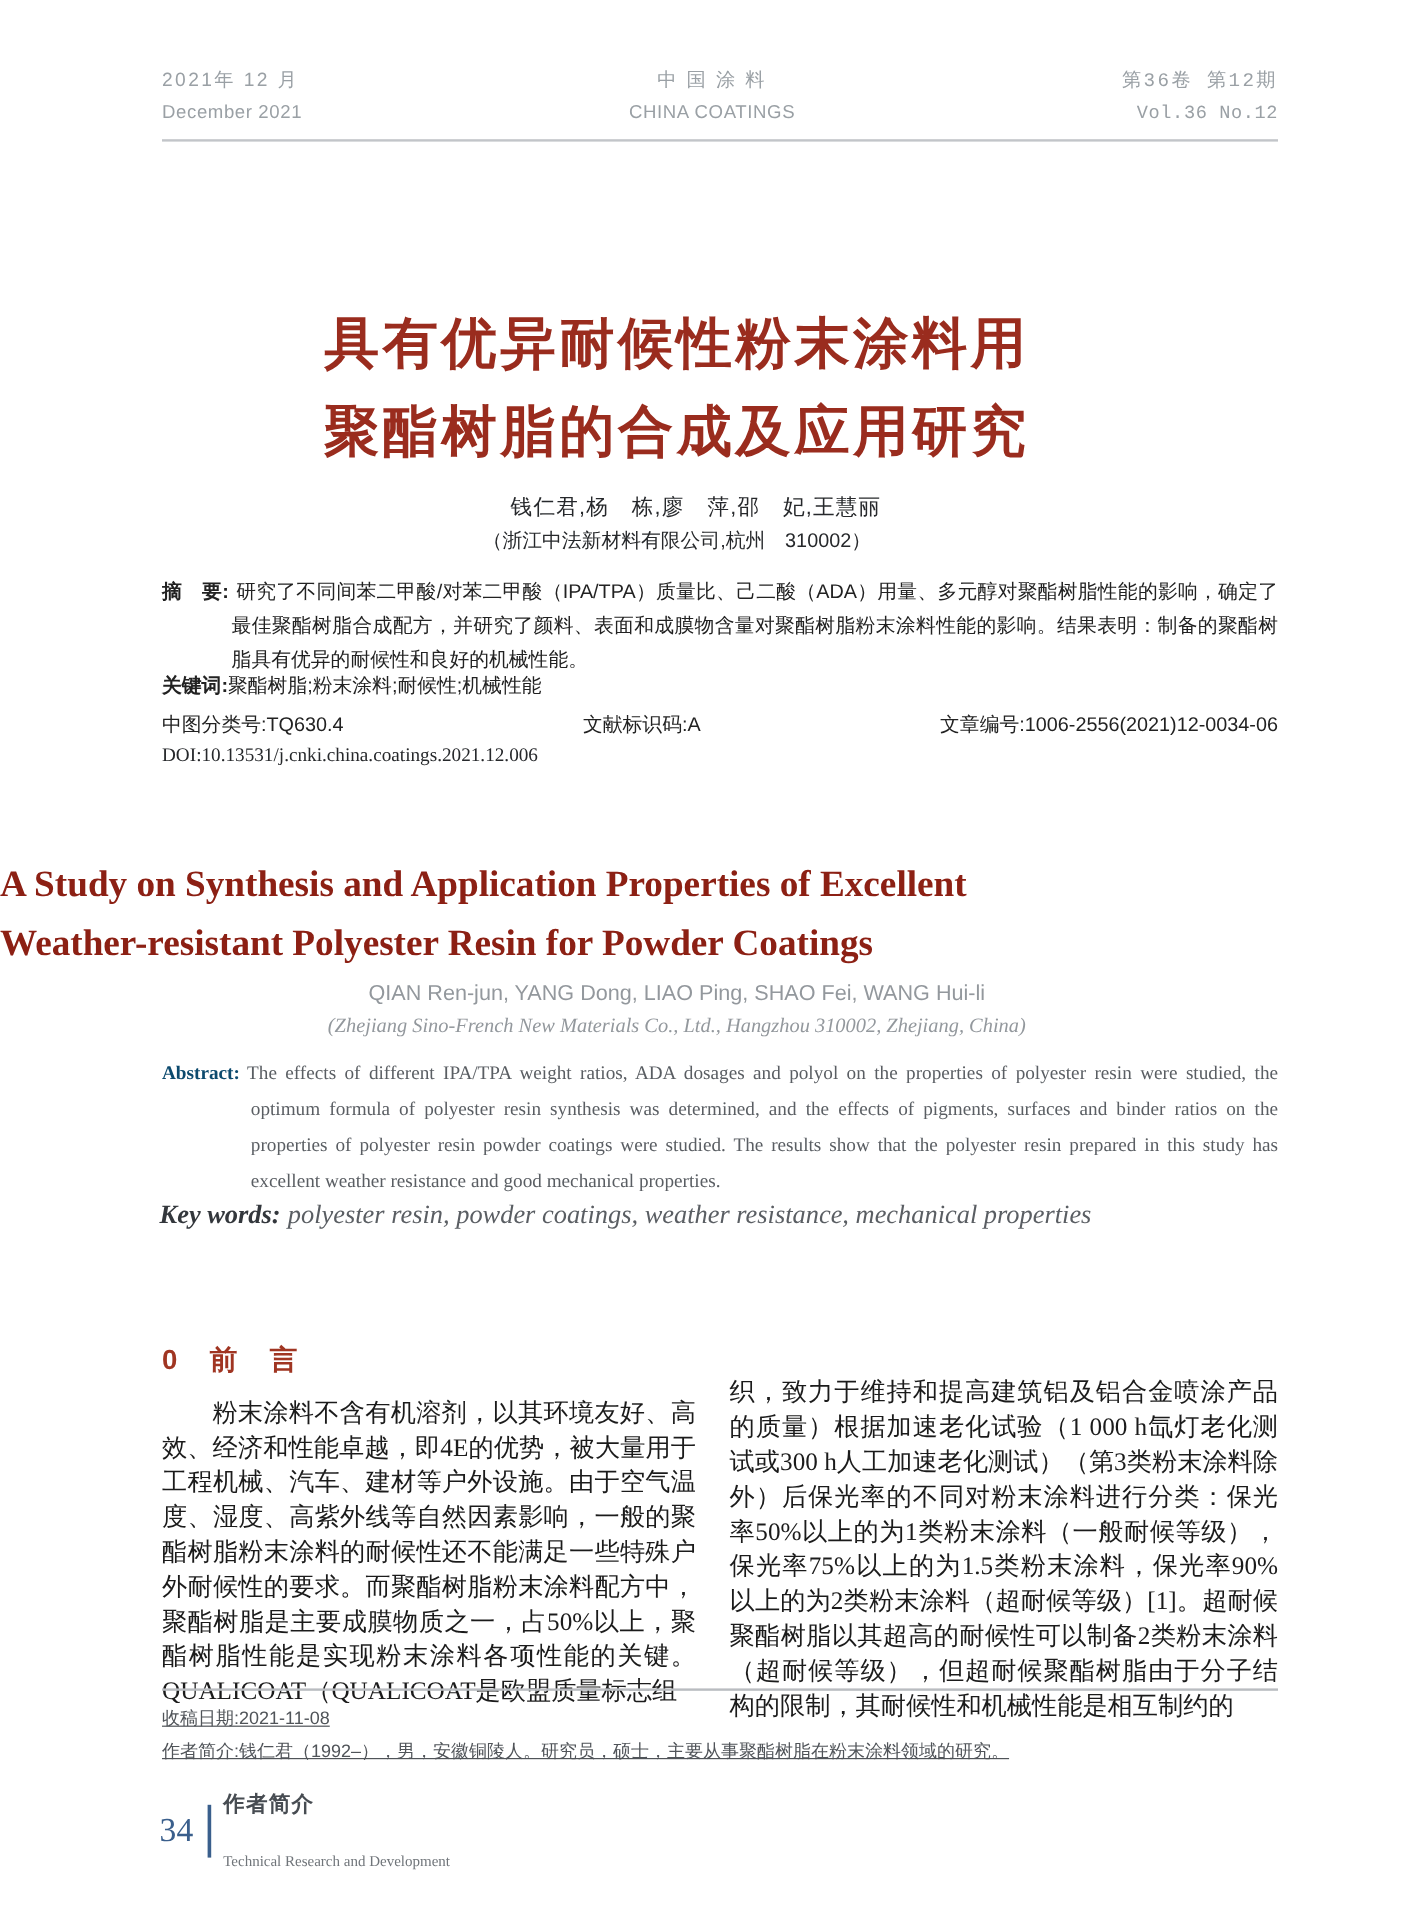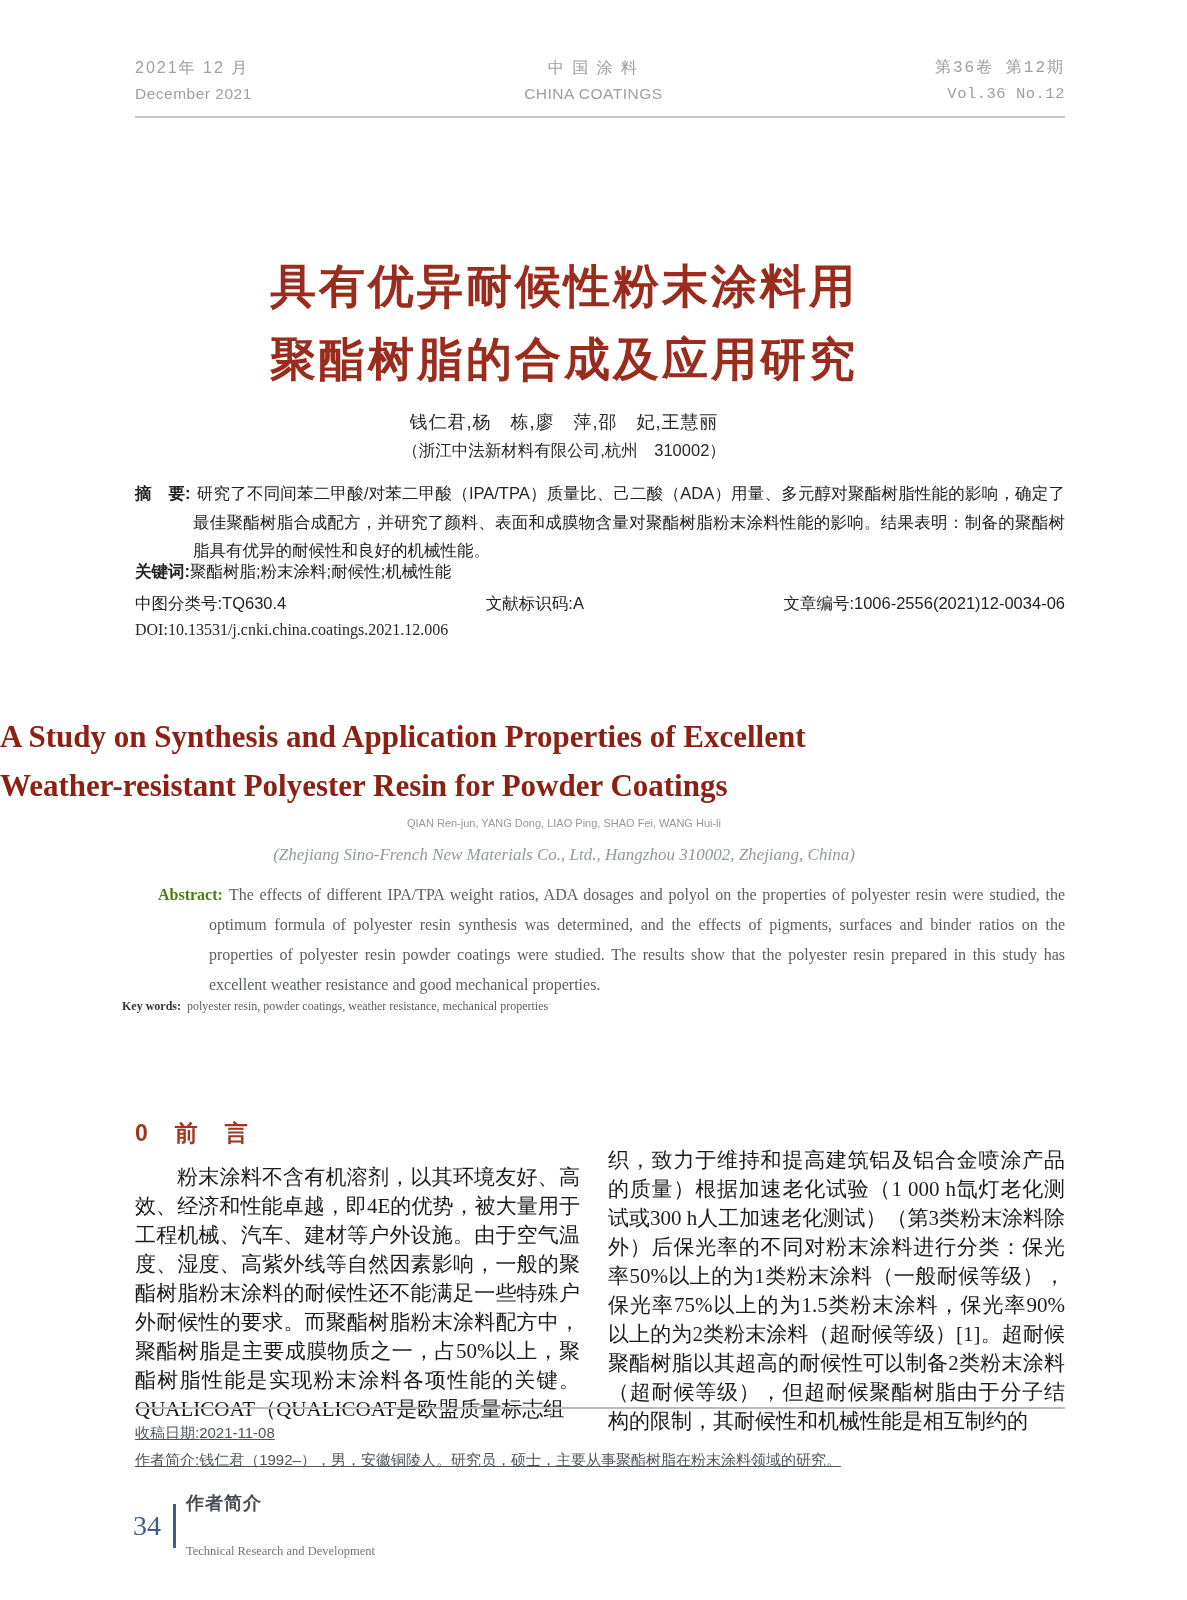--- a/index.html
+++ b/index.html
@@ -30,21 +30,21 @@
   }
 
   
   .title-zh {
     position: absolute; top: 250px; left: 0; width: 100%;
     text-align: center;
     font-size: 46px; font-weight: bold; line-height: 73px;
     color: #9a2c1e; letter-spacing: 3px;
   }
   .authors-zh {
-    position: absolute; top: 410px; left: 0; width: 100%;
+    position: absolute; top: 410px; left: 16px; width: 100%;
     text-align: center; font-size: 18px; color: #26282b; letter-spacing: 1px;
   }
   .affil-zh {
     position: absolute; top: 440px; left: 0; width: 100%;
     text-align: center; font-size: 16.5px; color: #26282b;
   }
 
   
   .abstract-zh {
     position: absolute; top: 479px; left: 135px; width: 930px;
@@ -74,41 +74,41 @@
   
   .title-en {
     position: absolute; top: 712px; left: 0; width: 100%;
     text-align: left;
     font-family: "Liberation Serif", serif;
     font-size: 31px; font-weight: bold; line-height: 49px;
     color: #8c2014;
   }
   .authors-en {
     position: absolute; top: 817px; left: 0; width: 100%;
-    text-align: center; font-size: 11px; color: #93989d;
+    text-align: center; font-size: 18px; color: #93989d;
   }
   .affil-en {
     position: absolute; top: 845px; left: 0; width: 100%;
     text-align: center; font-family: "Liberation Serif", serif;
     font-style: italic; font-size: 17px; color: #93989d;
   }
 
   
   .abstract-en {
     position: absolute; top: 880px; left: 135px; width: 930px;
     font-family: "Liberation Serif", serif;
     font-size: 16px; line-height: 30px; color: #5a5e63;
     text-align: justify;
     padding-left: 74px; text-indent: -74px;
   }
-  .abstract-en .lbl { font-weight: bold; color: #4d7c0f; margin-right: 6px; margin-left: 23px; }
+  .abstract-en .lbl { font-weight: bold; color: #0c4a6e; margin-right: 6px; }
   .keywords-en {
-    position: absolute; top: 999px; left: 122px; width: 930px;
-    font-family: "Liberation Serif", serif;
-    font-size: 12px; color: #5a5e63;
+    position: absolute; top: 999px; left: 133px; width: 930px;
+    font-family: "Liberation Serif", serif;
+    font-size: 22px; color: #5a5e63; font-style: italic;
   }
   .keywords-en .lbl { font-weight: bold; color: #33373c; margin-right: 6px; }
 
   
   .col-left {
     position: absolute; top: 1118px; left: 135px; width: 445px;
   }
   .col-right {
     position: absolute; top: 1146px; left: 608px; width: 457px;
   }

